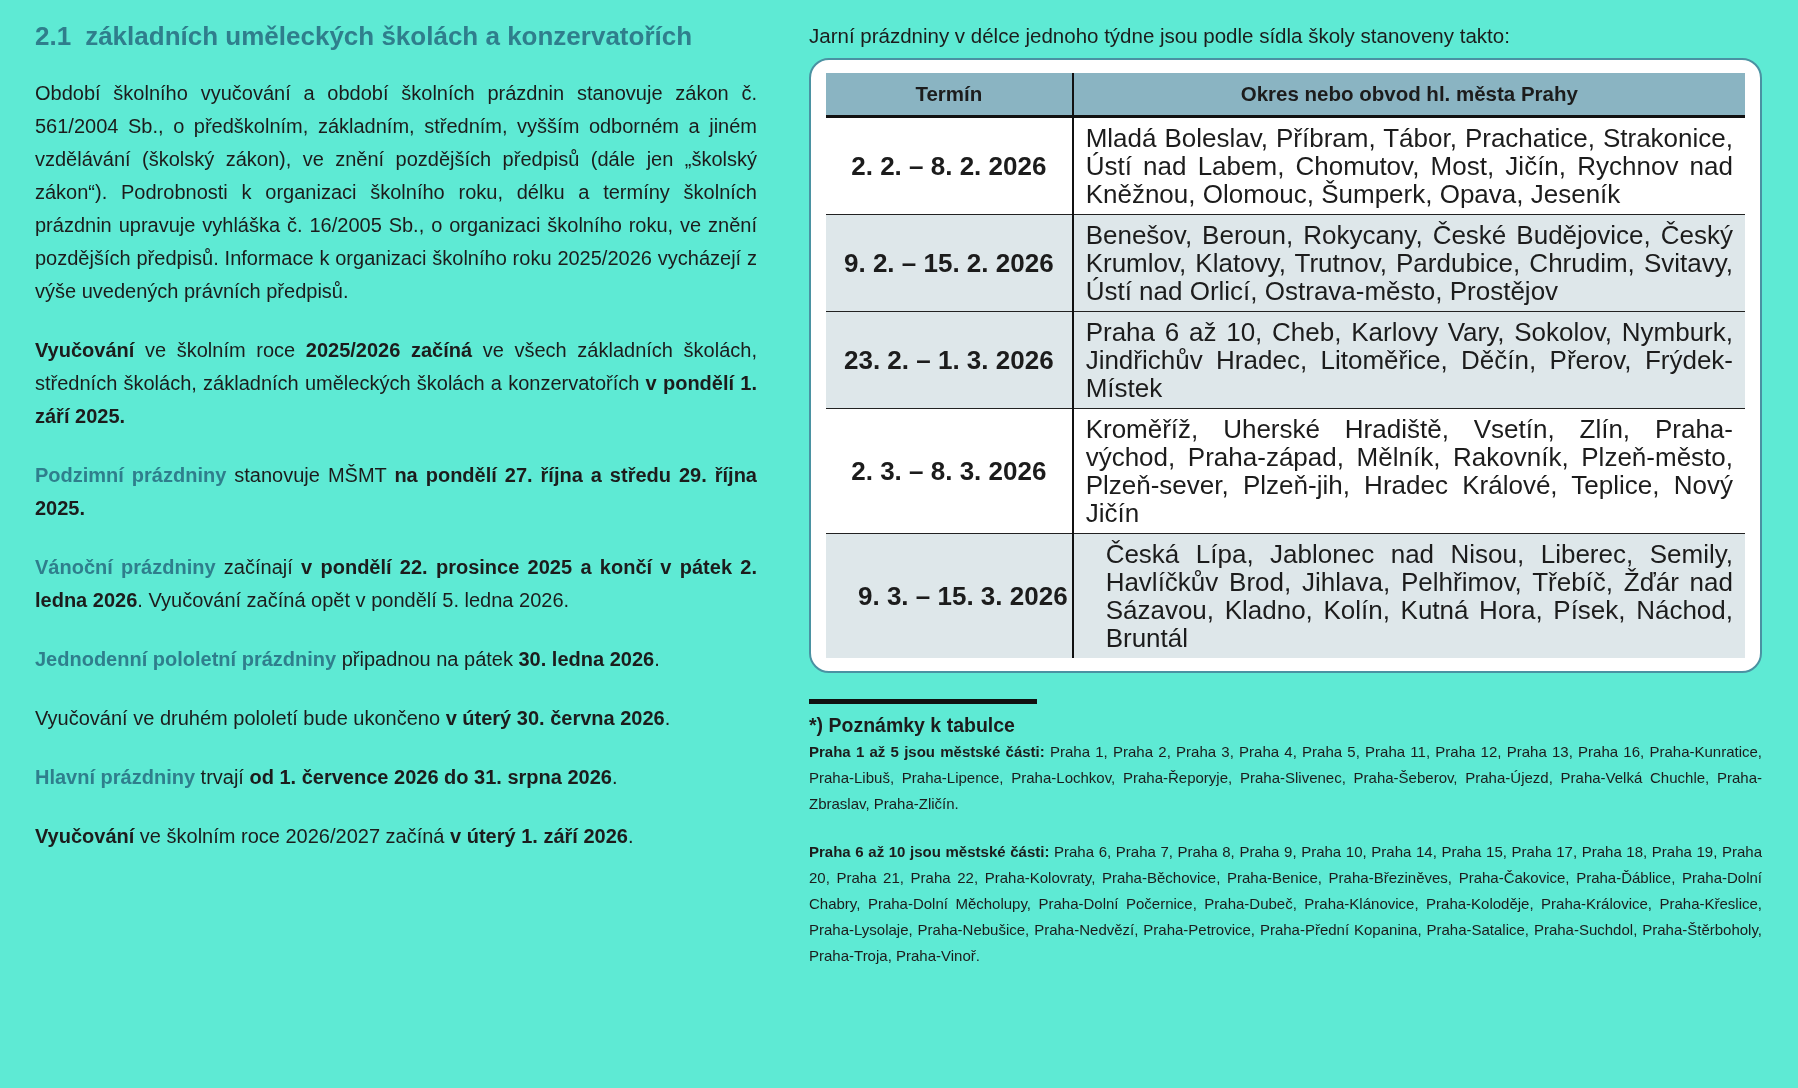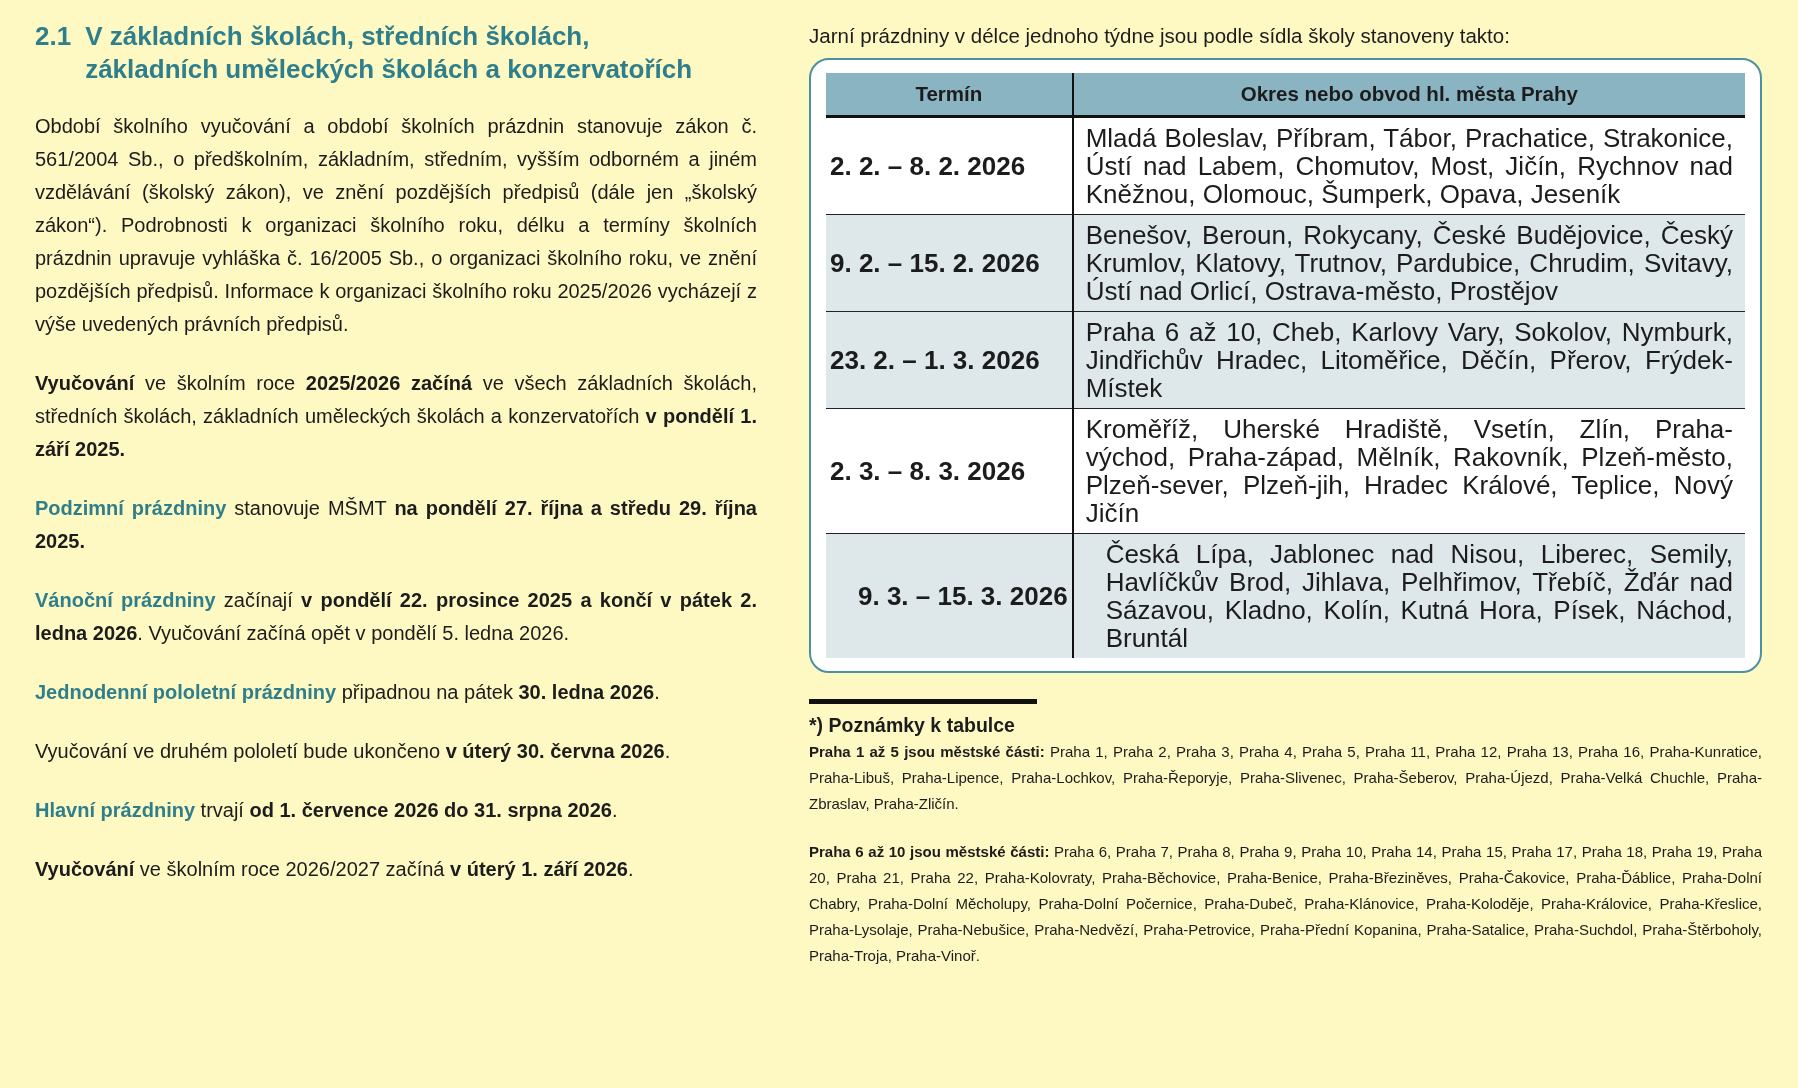--- a/index.html
+++ b/index.html
@@ -6,21 +6,21 @@
     --accent-teal:#2f7e8c;
     --table-border:#4a92a2;
     --table-header-bg:#8ab4c2;
     --row-alt-bg:#dee7ea;
     --text:#1c1c1c;
   }
   *{box-sizing:border-box;}
   body{margin:0;background:#ffffff;color:var(--text);
        font-family:"Liberation Sans","DejaVu Sans",sans-serif;}
   .page{width:1798px;height:1088px;display:flex;gap:52px;
-        padding:20px 36px 0 35px;overflow:hidden;background:#fef9c3;}
+        padding:20px 36px 0 35px;overflow:hidden;background:#5eead4;}
 
   
   .col-left{flex:0 0 722px;width:722px;}
   .heading{display:flex;gap:14px;color:var(--accent-teal);
            font-weight:bold;font-size:26px;line-height:33px;margin-bottom:24px;}
   .h-num{flex:0 0 36px;}
   .para{margin:0 0 26px;font-size:20px;line-height:33px;text-align:justify;}
   .para:last-child{margin-bottom:0;}
   .b{font-weight:bold;}
   .tb{font-weight:bold;color:var(--accent-teal);}
@@ -31,41 +31,40 @@
 
   .tbl-wrap{border:2.5px solid var(--table-border);border-radius:20px;
             padding:13px 15px;background:#fff;}
   .tbl{width:100%;border-collapse:collapse;}
   .tbl th{background:var(--table-header-bg);font-weight:bold;font-size:20.5px;
           padding:9px 8px;border-bottom:3.5px solid #111;}
   .th-term{width:170px;border-right:2px solid #111;}
   .tbl td{padding:6px 12px;font-size:26px;line-height:28px;
           border-bottom:1.5px solid #222;vertical-align:middle;}
   .tbl tr:last-child td{border-bottom:none;padding-left:32px;}
-  td.term{font-weight:bold;white-space:nowrap;
+  td.term{font-weight:bold;text-align:center;white-space:nowrap;
           border-right:2px solid #111;padding:6px 4px;}
   td.districts{text-align:justify;}
   tr.shaded td{background:var(--row-alt-bg);}
 
   .notes{margin-top:26px;}
   .rule{width:228px;height:4.5px;background:#111;margin:0 0 8px;}
   .notes-title{font-weight:bold;font-size:19.5px;line-height:27px;}
   .npara{margin:0;font-size:15px;line-height:26px;text-align:justify;}
   #notes-paras .npara + .npara{margin-top:22px;}
 </style>
 </head>
 <body>
 
 <div class="page">
 
   <div class="col-left">
     <div class="heading">
       <div class="h-num">2.1</div>
       <div class="h-text">
-        <div>V základních školách, středních školách,</div>
         <div>základních uměleckých školách a konzervatořích</div>
       </div>
     </div>
     <div id="left-paras">
         <p class="para"><span class="">Období školního vyučování a období školních prázdnin stanovuje zákon č. 561/2004 Sb., o předškolním, základním, středním, vyšším odborném a jiném vzdělávání (školský zákon), ve znění pozdějších předpisů (dále jen „školský zákon“). Podrobnosti k organizaci školního roku, délku a termíny školních prázdnin upravuje vyhláška č. 16/2005 Sb., o organizaci školního roku, ve znění pozdějších předpisů. In­formace k organizaci školního roku 2025/2026 vycházejí z výše uvedených právních předpisů.</span></p>
         <p class="para"><span class="b">Vyučování</span><span class=""> ve školním roce </span><span class="b">2025/2026 začíná</span><span class=""> ve všech základních školách, střed­ních školách, základních uměleckých školách a konzervatořích </span><span class="b">v pondělí 1. září 2025.</span></p>
         <p class="para"><span class="tb">Podzimní prázdniny</span><span class=""> stanovuje MŠMT </span><span class="b">na pondělí 27. října a středu 29. října 2025.</span></p>
         <p class="para"><span class="tb">Vánoční prázdniny</span><span class=""> začínají </span><span class="b">v pondělí 22. prosince 2025 a končí v pátek 2. ledna 2026</span><span class="">. Vyučování začíná opět v pondělí 5. ledna 2026.</span></p>
         <p class="para"><span class="tb">Jednodenní pololetní prázdniny</span><span class=""> připadnou na pátek </span><span class="b">30. ledna 2026</span><span class="">.</span></p>
         <p class="para"><span class="">Vyučování ve druhém pololetí bude ukončeno </span><span class="b">v úterý 30. června 2026</span><span class="">.</span></p>

